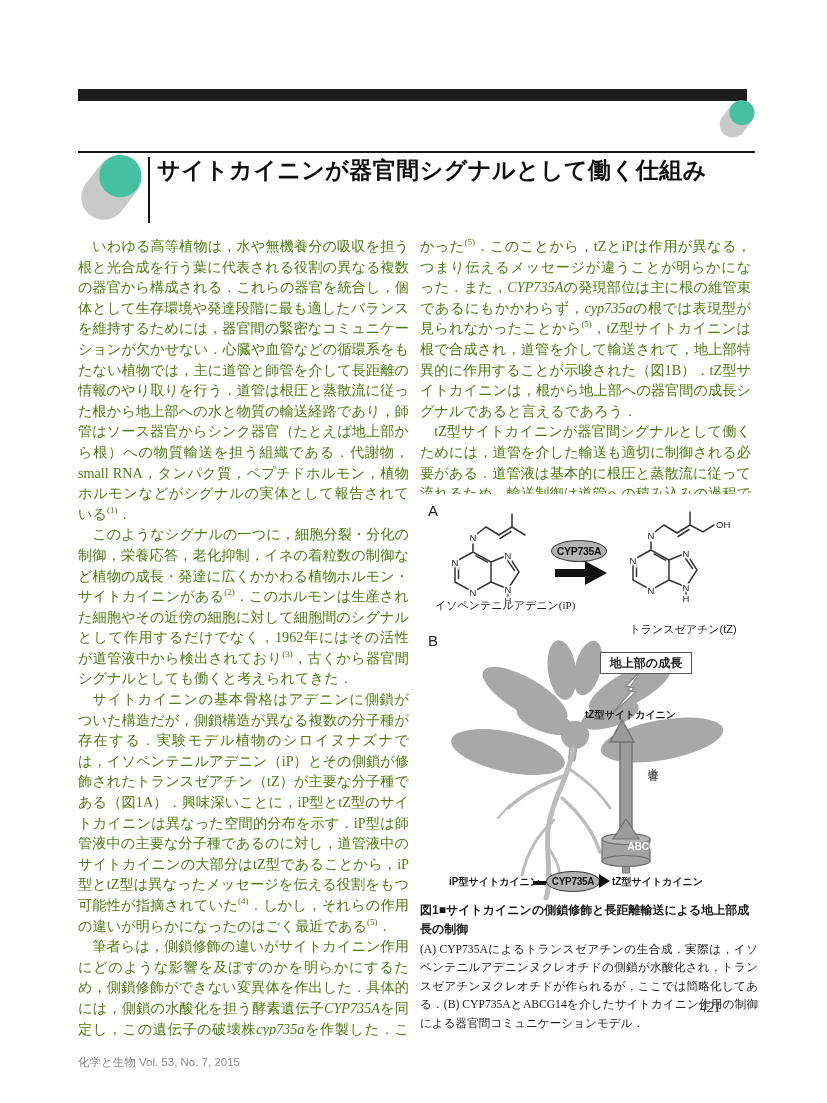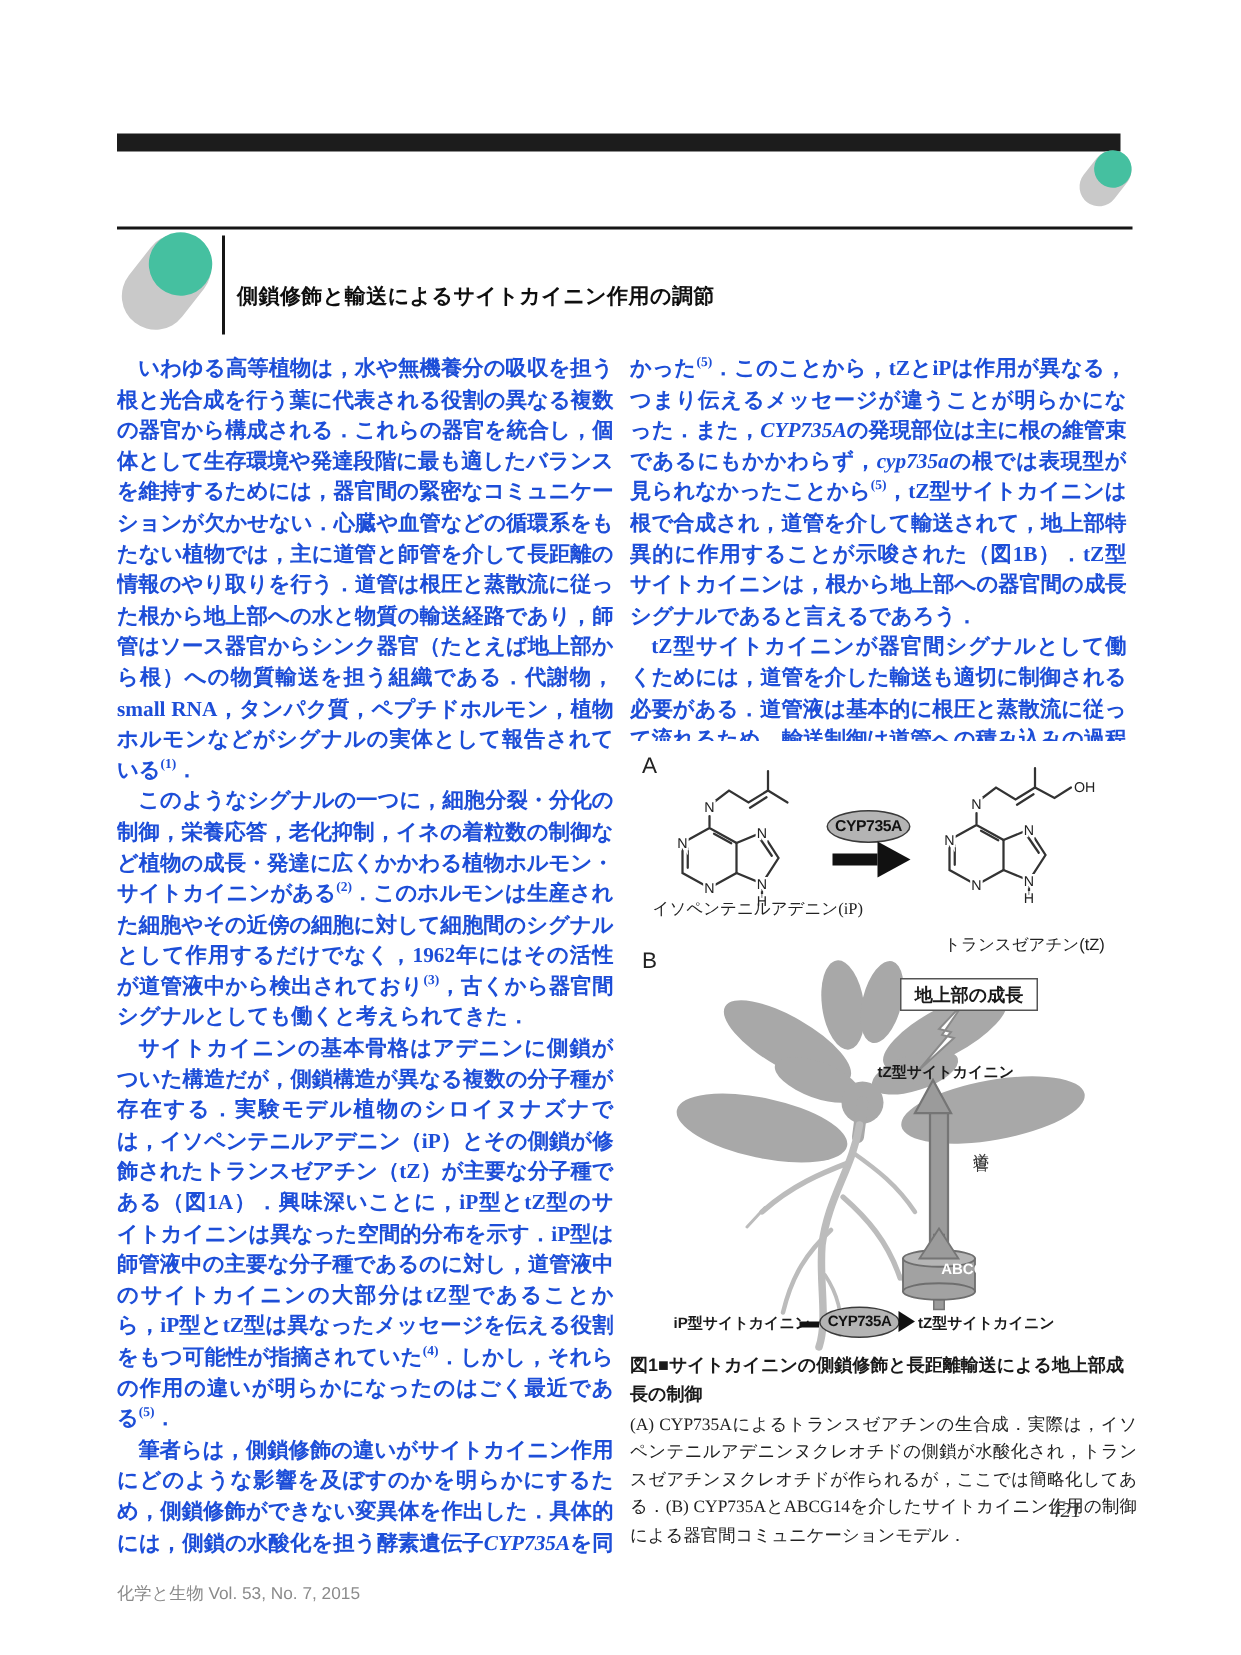--- a/index.html
+++ b/index.html
@@ -16,21 +16,21 @@
   .pill{transform-origin:50% 50%;}
 
   .title-rule{left:78px;top:151px;width:677px;height:2px;background:#161616;}
   .title-vline{left:148px;top:157px;width:2px;height:66px;background:#161616;}
   .main-title{left:157px;top:155px;width:600px;font-family:"Liberation Sans","DejaVu Sans",sans-serif;
               font-size:23px;font-weight:bold;color:#0f0f0f;letter-spacing:0.5px;white-space:nowrap;}
   .sub-title{left:158px;top:189px;width:580px;font-family:"Liberation Sans","DejaVu Sans",sans-serif;
              font-size:14px;font-weight:bold;color:#0f0f0f;letter-spacing:0.3px;white-space:nowrap;}
 
   
-  .col{font-size:14.2px;line-height:20.6px;text-align:justify;color:#1d4ed8;font-weight:bold;}
+  .col{font-size:14.2px;line-height:20.6px;text-align:justify;color:#4d7c0f;}
   .col p{margin:0;text-indent:1em;}
   .col sup{font-size:9px;line-height:0;vertical-align:super;}
   .col i{font-style:italic;}
   .col-left{left:78px;top:236px;width:331px;height:800px;overflow:hidden;}
   .col-right{left:420px;top:236px;width:331px;height:258px;overflow:hidden;}
   .col-right p:first-child{text-indent:0;}
 
   
   .panel-label{font-family:"Liberation Sans","DejaVu Sans",sans-serif;font-size:15px;color:#222;}
   .chem svg{display:block;}
@@ -75,21 +75,21 @@
     <rect x="2" y="2" width="26" height="40" rx="13" fill="#c9c9c9"></rect>
     <circle cx="15" cy="14" r="12.5" fill="#45c0a0"></circle>
   </svg>
 
   <div class="abs title-rule"></div>
   <svg class="abs pill" style="left:84px;top:151px;transform:rotate(38deg);" width="54" height="74" viewBox="0 0 40 56">
     <rect x="3" y="2" width="34" height="52" rx="17" fill="#c9c9c9"></rect>
     <circle cx="20" cy="16.5" r="16" fill="#45c0a0"></circle>
   </svg>
   <div class="abs title-vline"></div>
-  <div class="abs sub-title">側鎖修飾と輸送によるサイトカイニン作用の調節</div>
+  <div class="abs main-title">サイトカイニンが器官間シグナルとして働く仕組み</div>
 
   <div class="abs col col-left">
       <p>いわゆる高等植物は，水や無機養分の吸収を担う根と光合成を行う葉に代表される役割の異なる複数の器官から構成される．これらの器官を統合し，個体として生存環境や発達段階に最も適したバランスを維持するためには，器官間の緊密なコミュニケーションが欠かせない．心臓や血管などの循環系をもたない植物では，主に道管と師管を介して長距離の情報のやり取りを行う．道管は根圧と蒸散流に従った根から地上部への水と物質の輸送経路であり，師管はソース器官からシンク器官（たとえば地上部から根）への物質輸送を担う組織である．代謝物，small RNA，タンパク質，ペプチドホルモン，植物ホルモンなどがシグナルの実体として報告されている<sup>(1)</sup>．</p>
       <p>このようなシグナルの一つに，細胞分裂・分化の制御，栄養応答，老化抑制，イネの着粒数の制御など植物の成長・発達に広くかかわる植物ホルモン・サイトカイニンがある<sup>(2)</sup>．このホルモンは生産された細胞やその近傍の細胞に対して細胞間のシグナルとして作用するだけでなく，1962年にはその活性が道管液中から検出されており<sup>(3)</sup>，古くから器官間シグナルとしても働くと考えられてきた．</p>
       <p>サイトカイニンの基本骨格はアデニンに側鎖がついた構造だが，側鎖構造が異なる複数の分子種が存在する．実験モデル植物のシロイヌナズナでは，イソペンテニルアデニン（iP）とその側鎖が修飾されたトランスゼアチン（tZ）が主要な分子種である（図1A）．興味深いことに，iP型とtZ型のサイトカイニンは異なった空間的分布を示す．iP型は師管液中の主要な分子種であるのに対し，道管液中のサイトカイニンの大部分はtZ型であることから，iP型とtZ型は異なったメッセージを伝える役割をもつ可能性が指摘されていた<sup>(4)</sup>．しかし，それらの作用の違いが明らかになったのはごく最近である<sup>(5)</sup>．</p>
       <p>筆者らは，側鎖修飾の違いがサイトカイニン作用にどのような影響を及ぼすのかを明らかにするため，側鎖修飾ができない変異体を作出した．具体的には，側鎖の水酸化を担う酵素遺伝子<i>CYP735A</i>を同定し，この遺伝子の破壊株<i>cyp735a</i>を作製した．この破壊株では，葉や花茎などの地上部の成長の著しい悪化が観察された．この表現型はtZを与えると回復するが，iPは全く効かな</p>
     </div>
   <div class="abs col col-right">
       <p>かった<sup>(5)</sup>．このことから，tZとiPは作用が異なる，つまり伝えるメッセージが違うことが明らかになった．また，<i>CYP735A</i>の発現部位は主に根の維管束であるにもかかわらず，<i>cyp735a</i>の根では表現型が見られなかったことから<sup>(5)</sup>，tZ型サイトカイニンは根で合成され，道管を介して輸送されて，地上部特異的に作用することが示唆された（図1B）．tZ型サイトカイニンは，根から地上部への器官間の成長シグナルであると言えるであろう．</p>
       <p>tZ型サイトカイニンが器官間シグナルとして働くためには，道管を介した輸送も適切に制御される必要がある．道管液は基本的に根圧と蒸散流に従って流れるため，輸送制御は道管への積み込みの過程で行われると考</p>

